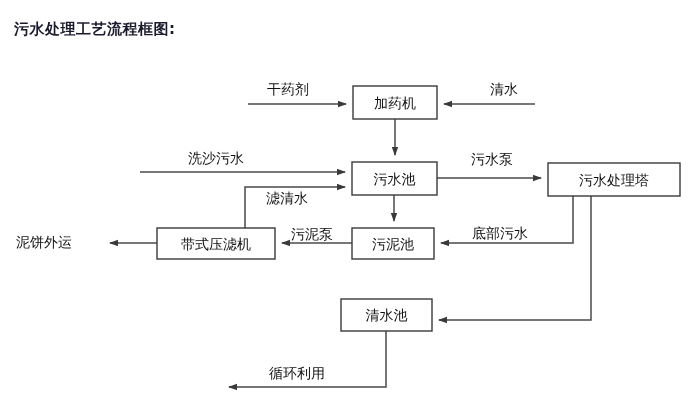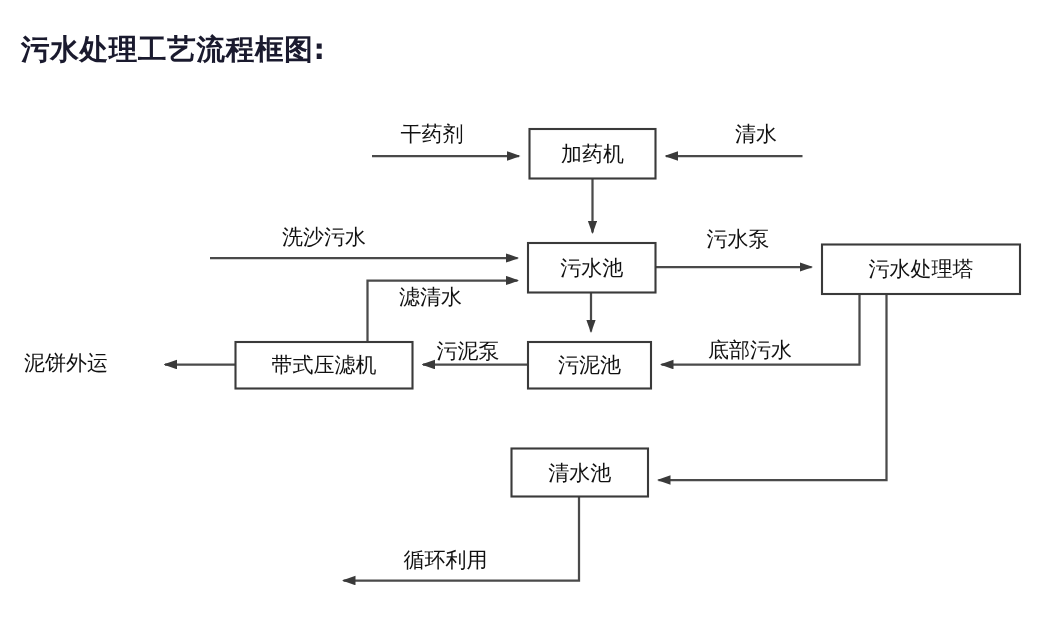--- a/index.html
+++ b/index.html
@@ -14,21 +14,21 @@
     position: relative;
     width: 700px;
     height: 420px;
     background: #ffffff;
     overflow: hidden;
   }
   #title {
     position: absolute;
     left: 14px;
     top: 20px;
-    font-size: 19px;
+    font-size: 15px;
     font-weight: bold;
     color: #1a1a2e;
     letter-spacing: 0.5px;
     white-space: nowrap;
   }
   svg#flow {
     position: absolute;
     left: 0;
     top: 0;
     width: 700px;

